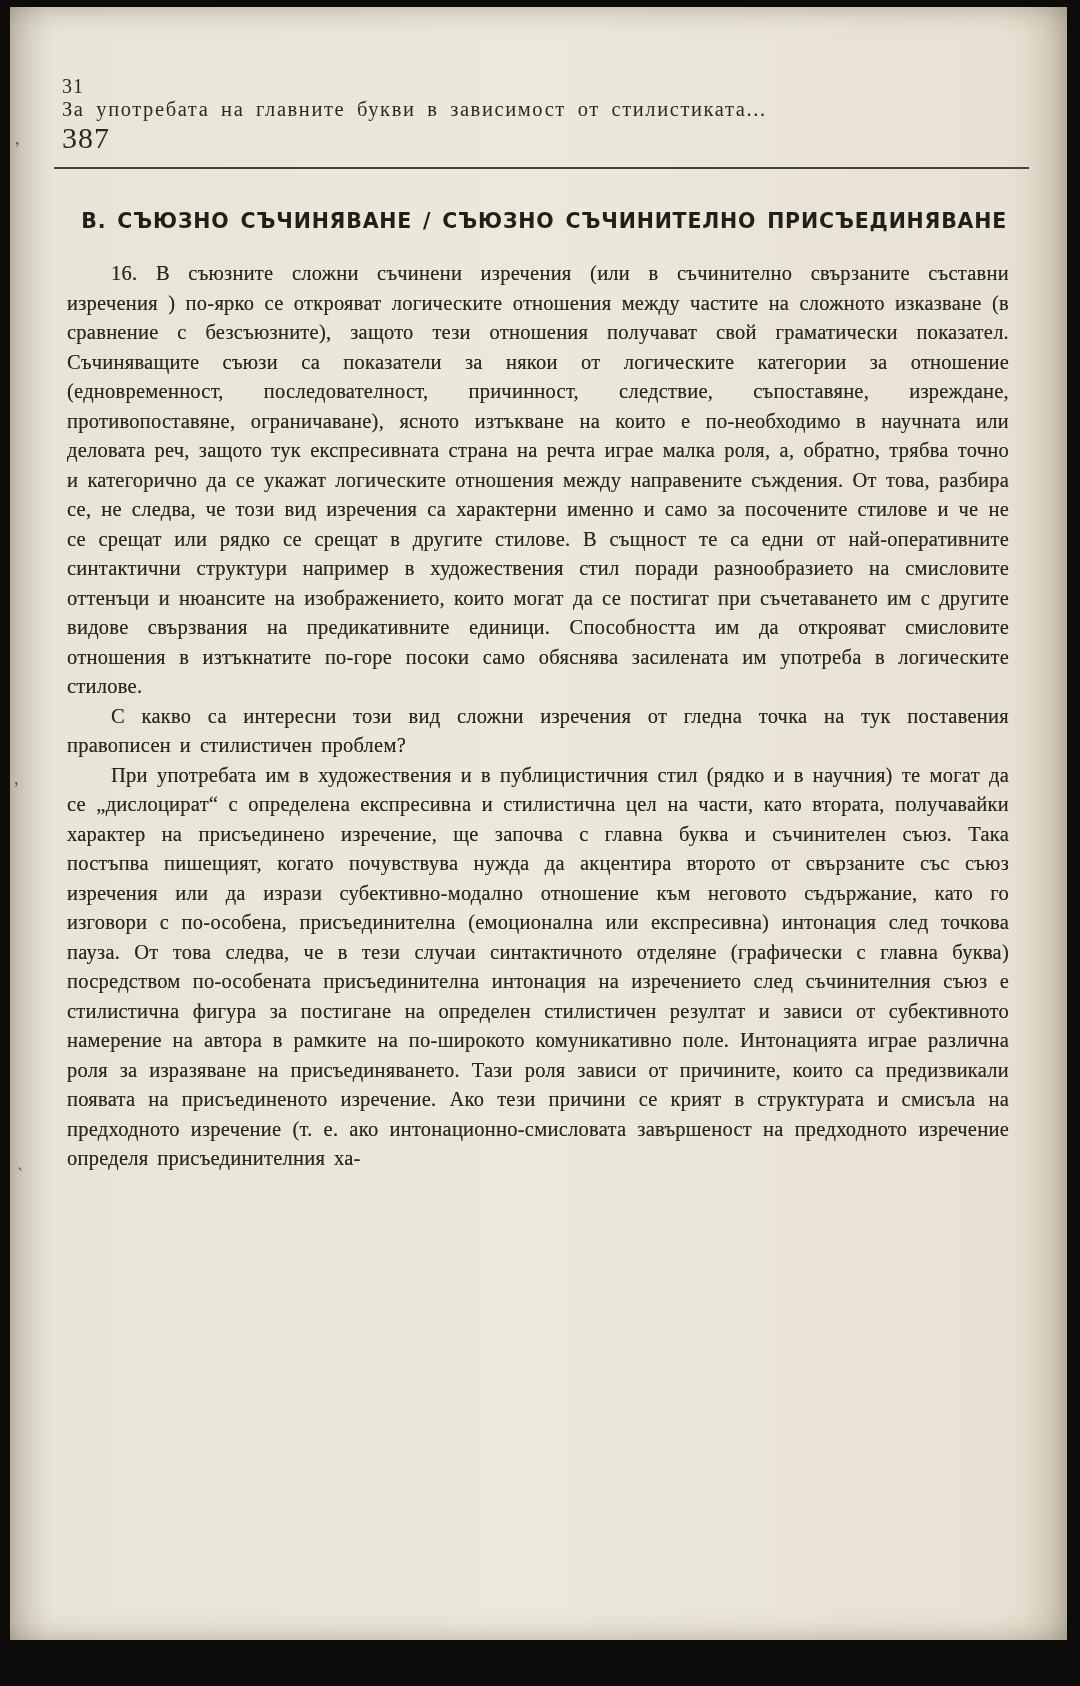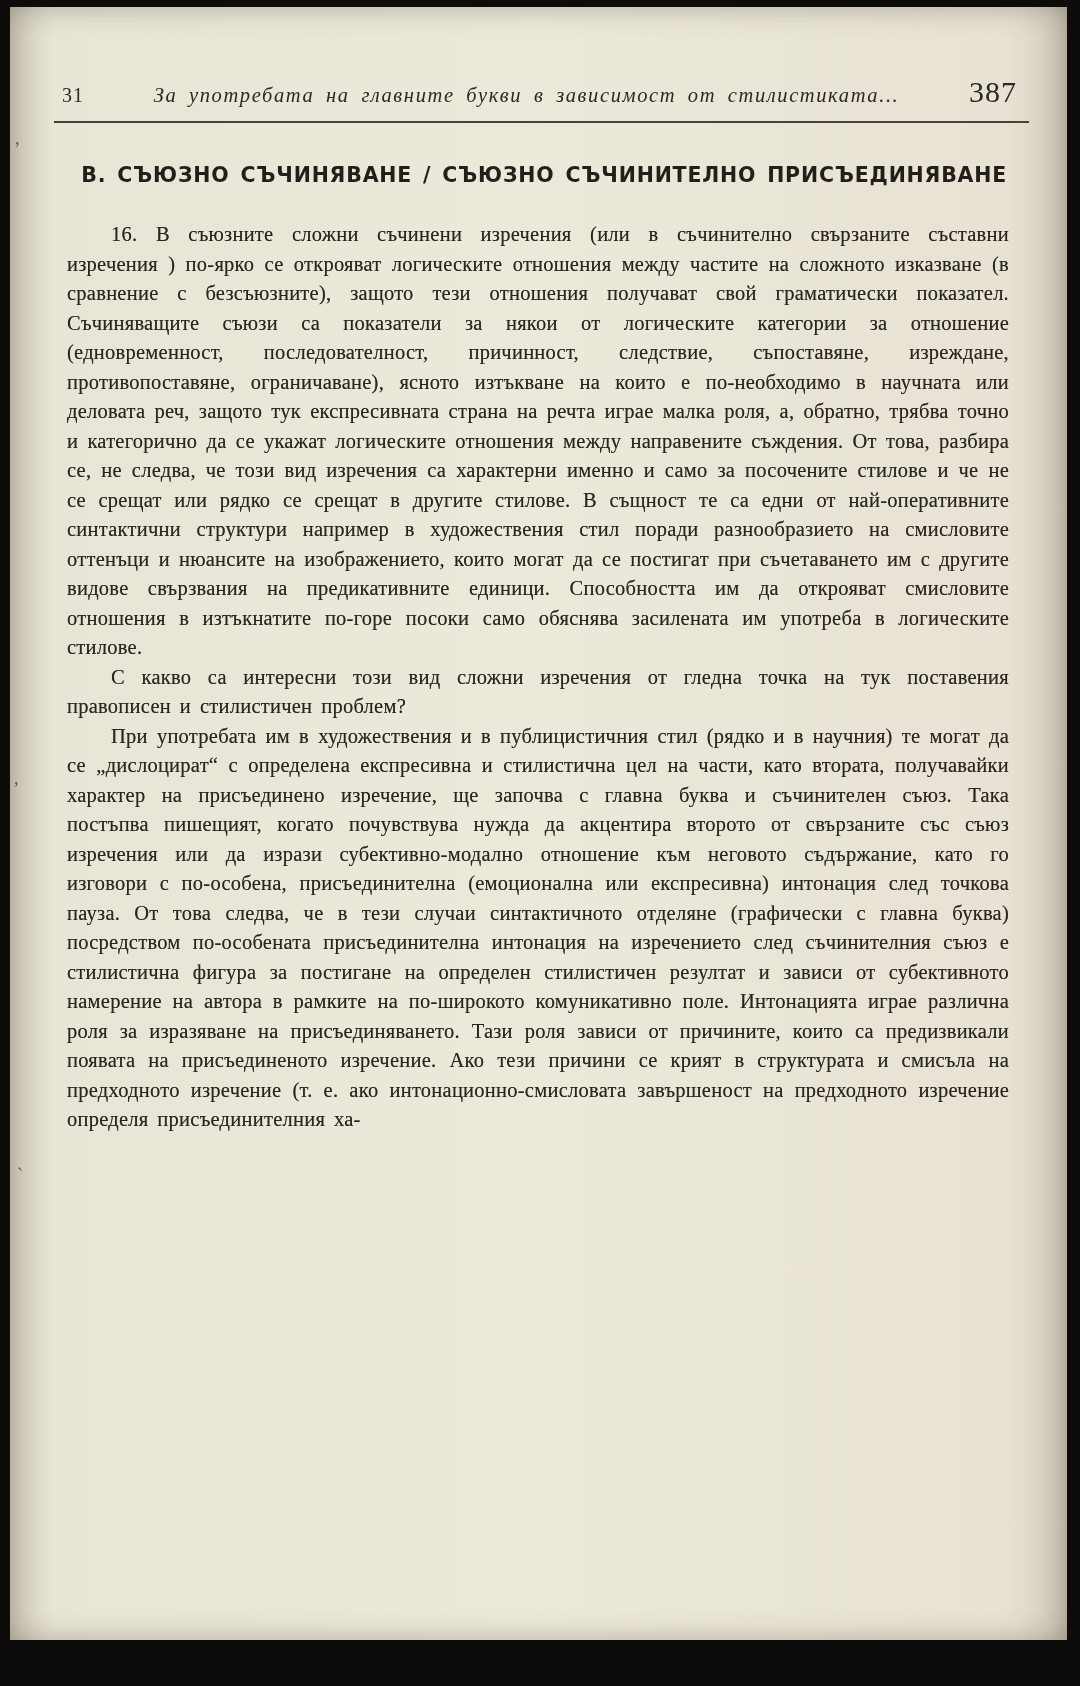--- a/index.html
+++ b/index.html
@@ -25,35 +25,35 @@
       inset 26px 0 34px -22px rgba(70, 60, 45, 0.30),
       inset -26px 0 34px -22px rgba(70, 60, 45, 0.34),
       inset 0 24px 30px -22px rgba(70, 60, 45, 0.22),
       inset 0 -24px 30px -22px rgba(70, 60, 45, 0.20);
   }
   .running-head {
     display: flex;
     align-items: baseline;
     padding: 68px 50px 0 52px;
     color: #2c2822;
+    flex-direction: column;
   }
   .pageno-left {
     font-size: 20px;
     letter-spacing: 1px;
     flex: 0 0 auto;
   }
   .running-title {
     flex: 1 1 auto;
     text-align: center;
     font-size: 20.5px;
     letter-spacing: 1.6px;
     word-spacing: 5px;
     white-space: nowrap;
     overflow: hidden;
-    font-style: italic;
   }
   .pageno-right {
     font-size: 30px;
     letter-spacing: 1px;
     flex: 0 0 auto;
   }
   .rule {
     margin: 12px 38px 0 44px;
     border-top: 2px solid #464237;
     height: 0;
@@ -63,21 +63,21 @@
     text-align: right;
     font-family: "DejaVu Sans", "Liberation Sans", sans-serif;
     font-weight: bold;
     font-size: 20.5px;
     line-height: 33px;
     letter-spacing: 0.8px;
     word-spacing: 3px;
     color: #221f1a;
   }
   .body-block {
-    margin-top: 28px;
+    margin-top: 21px;
     padding: 0 58px 0 57px;
   }
   .para {
     margin: 0;
     text-indent: 44px;
     text-align: justify;
     font-size: 20.5px;
     line-height: 29.5px;
     color: #29251f;
     word-spacing: 3.5px;

